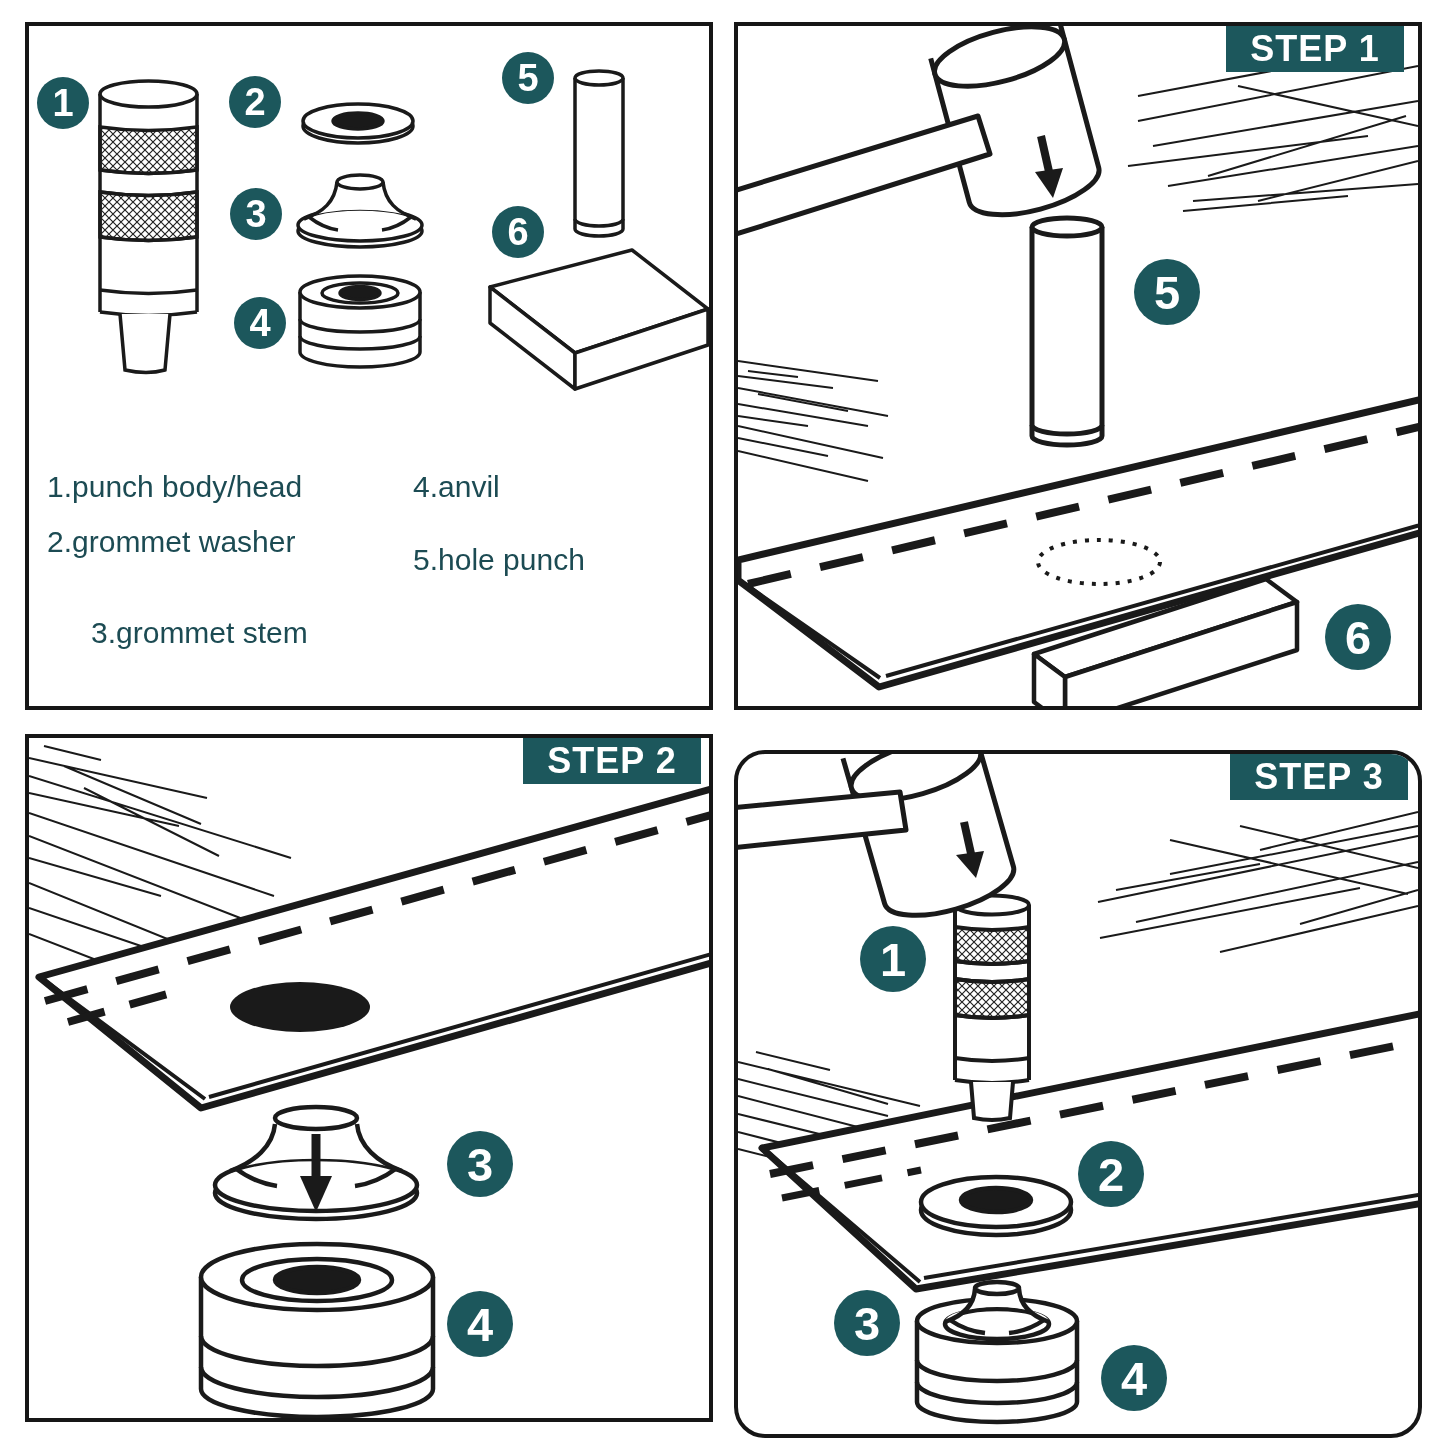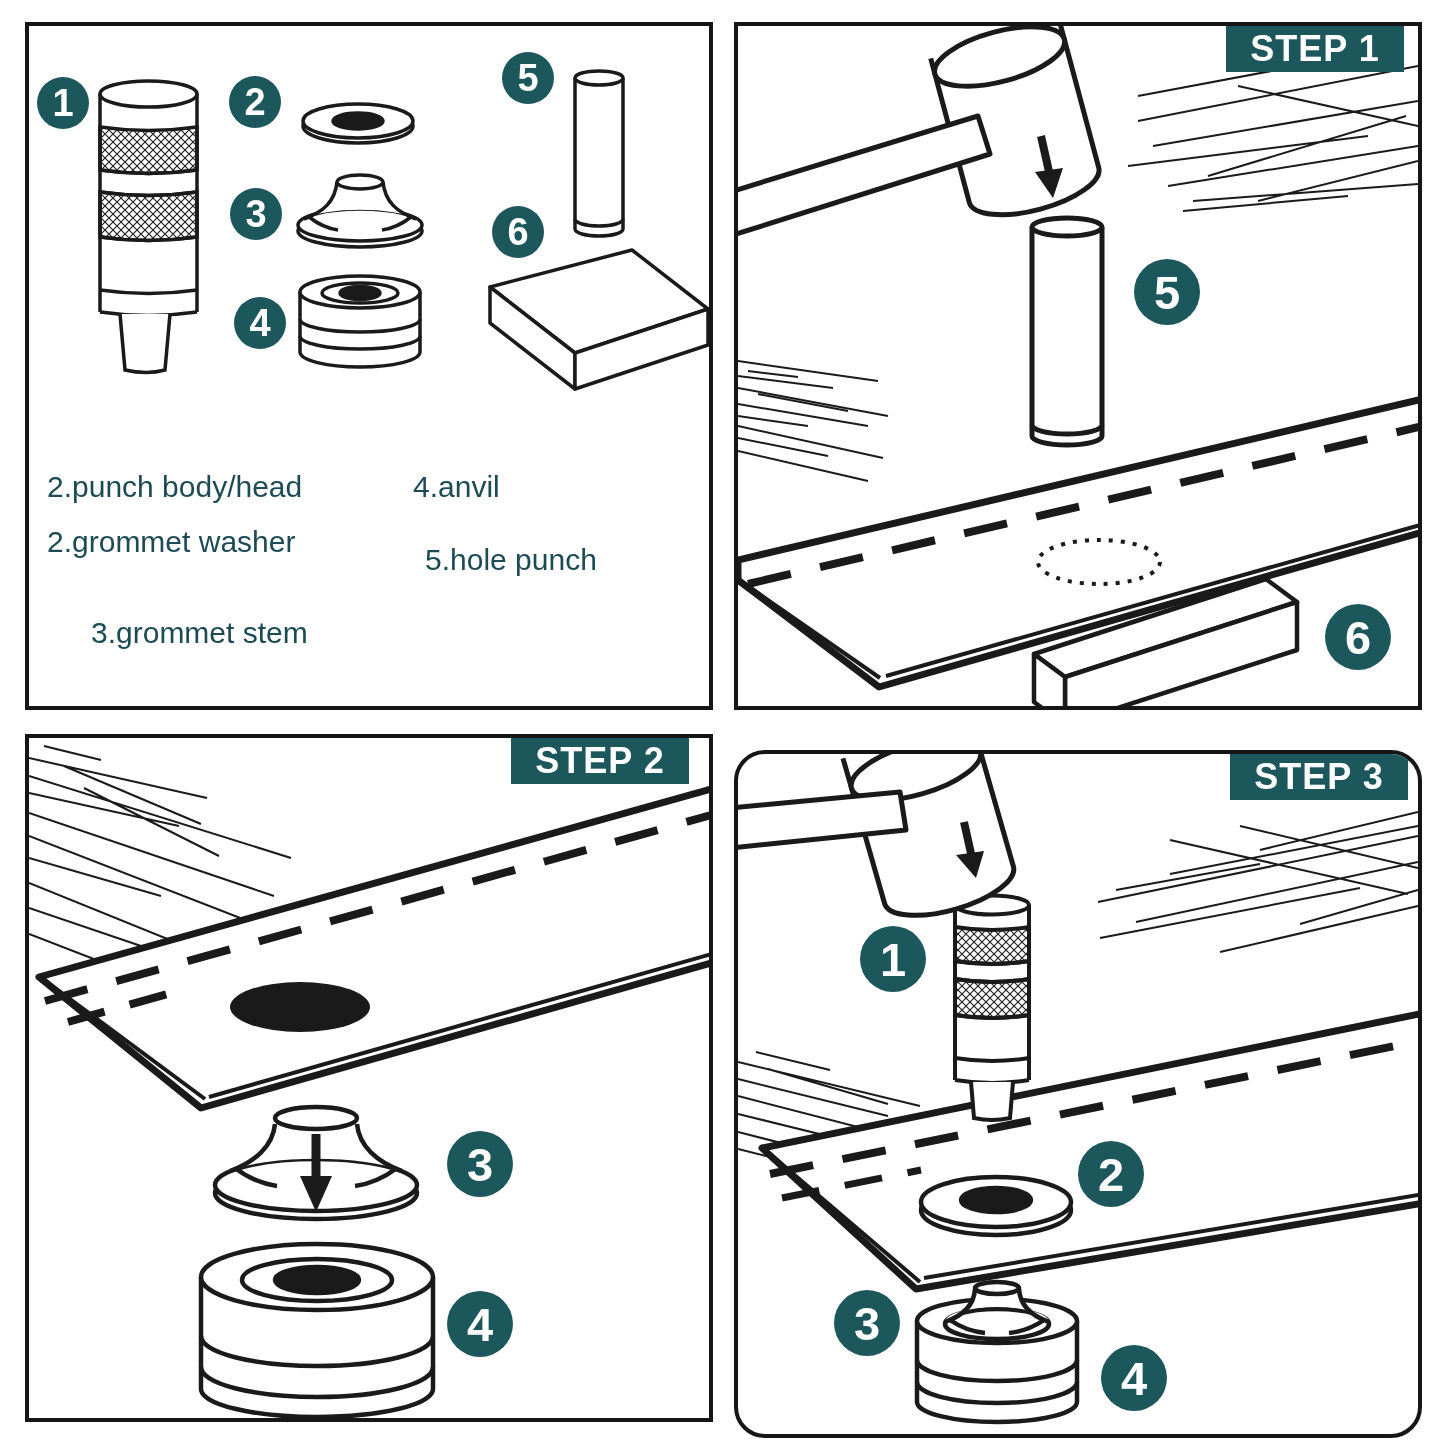--- a/index.html
+++ b/index.html
@@ -94,25 +94,25 @@
       <polygon points="461,261 546,327 546,363 461,297"></polygon>
       <polygon points="546,327 679,283 679,319 546,363"></polygon>
     </g>
   </svg>
   <div class="badge sm" style="left:8px;top:51px;">1</div>
   <div class="badge sm" style="left:200px;top:50px;">2</div>
   <div class="badge sm" style="left:201px;top:162px;">3</div>
   <div class="badge sm" style="left:205px;top:271px;">4</div>
   <div class="badge sm" style="left:473px;top:26px;">5</div>
   <div class="badge sm" style="left:463px;top:180px;">6</div>
-  <div class="legend-item" style="left:18px;top:444px;">2.punch body/head</div>
+  <div class="legend-item" style="left:18px;top:444px;">1.punch body/head</div>
   <div class="legend-item" style="left:18px;top:499px;">2.grommet washer</div>
   <div class="legend-item" style="left:18px;top:590px;margin-left:44px;">3.grommet stem</div>
   <div class="legend-item" style="left:384px;top:444px;">4.anvil</div>
-  <div class="legend-item" style="left:396px;top:517px;">5.hole punch</div>
+  <div class="legend-item" style="left:384px;top:517px;">5.hole punch</div>
 </div>
 
 <div class="panel" id="panel-step1">
   <svg width="680" height="680" viewBox="0 0 680 680">
 
     <g stroke="#1a1a1a" stroke-width="2" fill="none">
       <path d="M400,95 L680,40 M415,120 L680,75 M390,140 L630,110 M430,160 L680,120 M455,175 L680,158 M400,70 L560,40 M470,150 L668,90 M520,175 L680,135 M445,185 L610,170 M500,60 L680,100"></path>
       <path d="M0,335 L140,355 M0,350 L95,362 M0,362 L150,390 M10,345 L60,351 M0,378 L130,400 M0,390 L70,400 M0,400 L145,432 M20,368 L110,385 M0,412 L90,430 M0,425 L130,455"></path>
     </g>
 
@@ -183,21 +183,21 @@
 
     <g stroke="#1a1a1a" stroke-width="4.5" fill="none">
       <path d="M172,539 L172,651 M404,539 L404,651"></path>
       <path d="M172,651 A116,28 0 0 0 404,651"></path>
       <path d="M172,598 A116,30 0 0 0 404,598 M172,629 A116,30 0 0 0 404,629"></path>
       <ellipse cx="288" cy="539" rx="116" ry="33" fill="#fff"></ellipse>
       <ellipse cx="288" cy="542" rx="75" ry="21"></ellipse>
       <ellipse cx="288" cy="542" rx="42" ry="13" fill="#1a1a1a"></ellipse>
     </g>
   </svg>
-  <div class="banner" style="right:20px;">STEP 2</div>
+  <div class="banner" style="right:8px;">STEP 2</div>
   <div class="badge lg" style="left:418px;top:393px;">3</div>
   <div class="badge lg" style="left:418px;top:553px;">4</div>
 </div>
 
 <div class="panel" id="panel-step3">
   <svg width="680" height="680" viewBox="0 0 680 680">
     <defs>
       <pattern id="knurlB" width="8" height="8" patternUnits="userSpaceOnUse">
         <path d="M0,8 L8,0 M0,0 L8,8" stroke="#222" stroke-width="1.2" fill="none"></path>
       </pattern>

